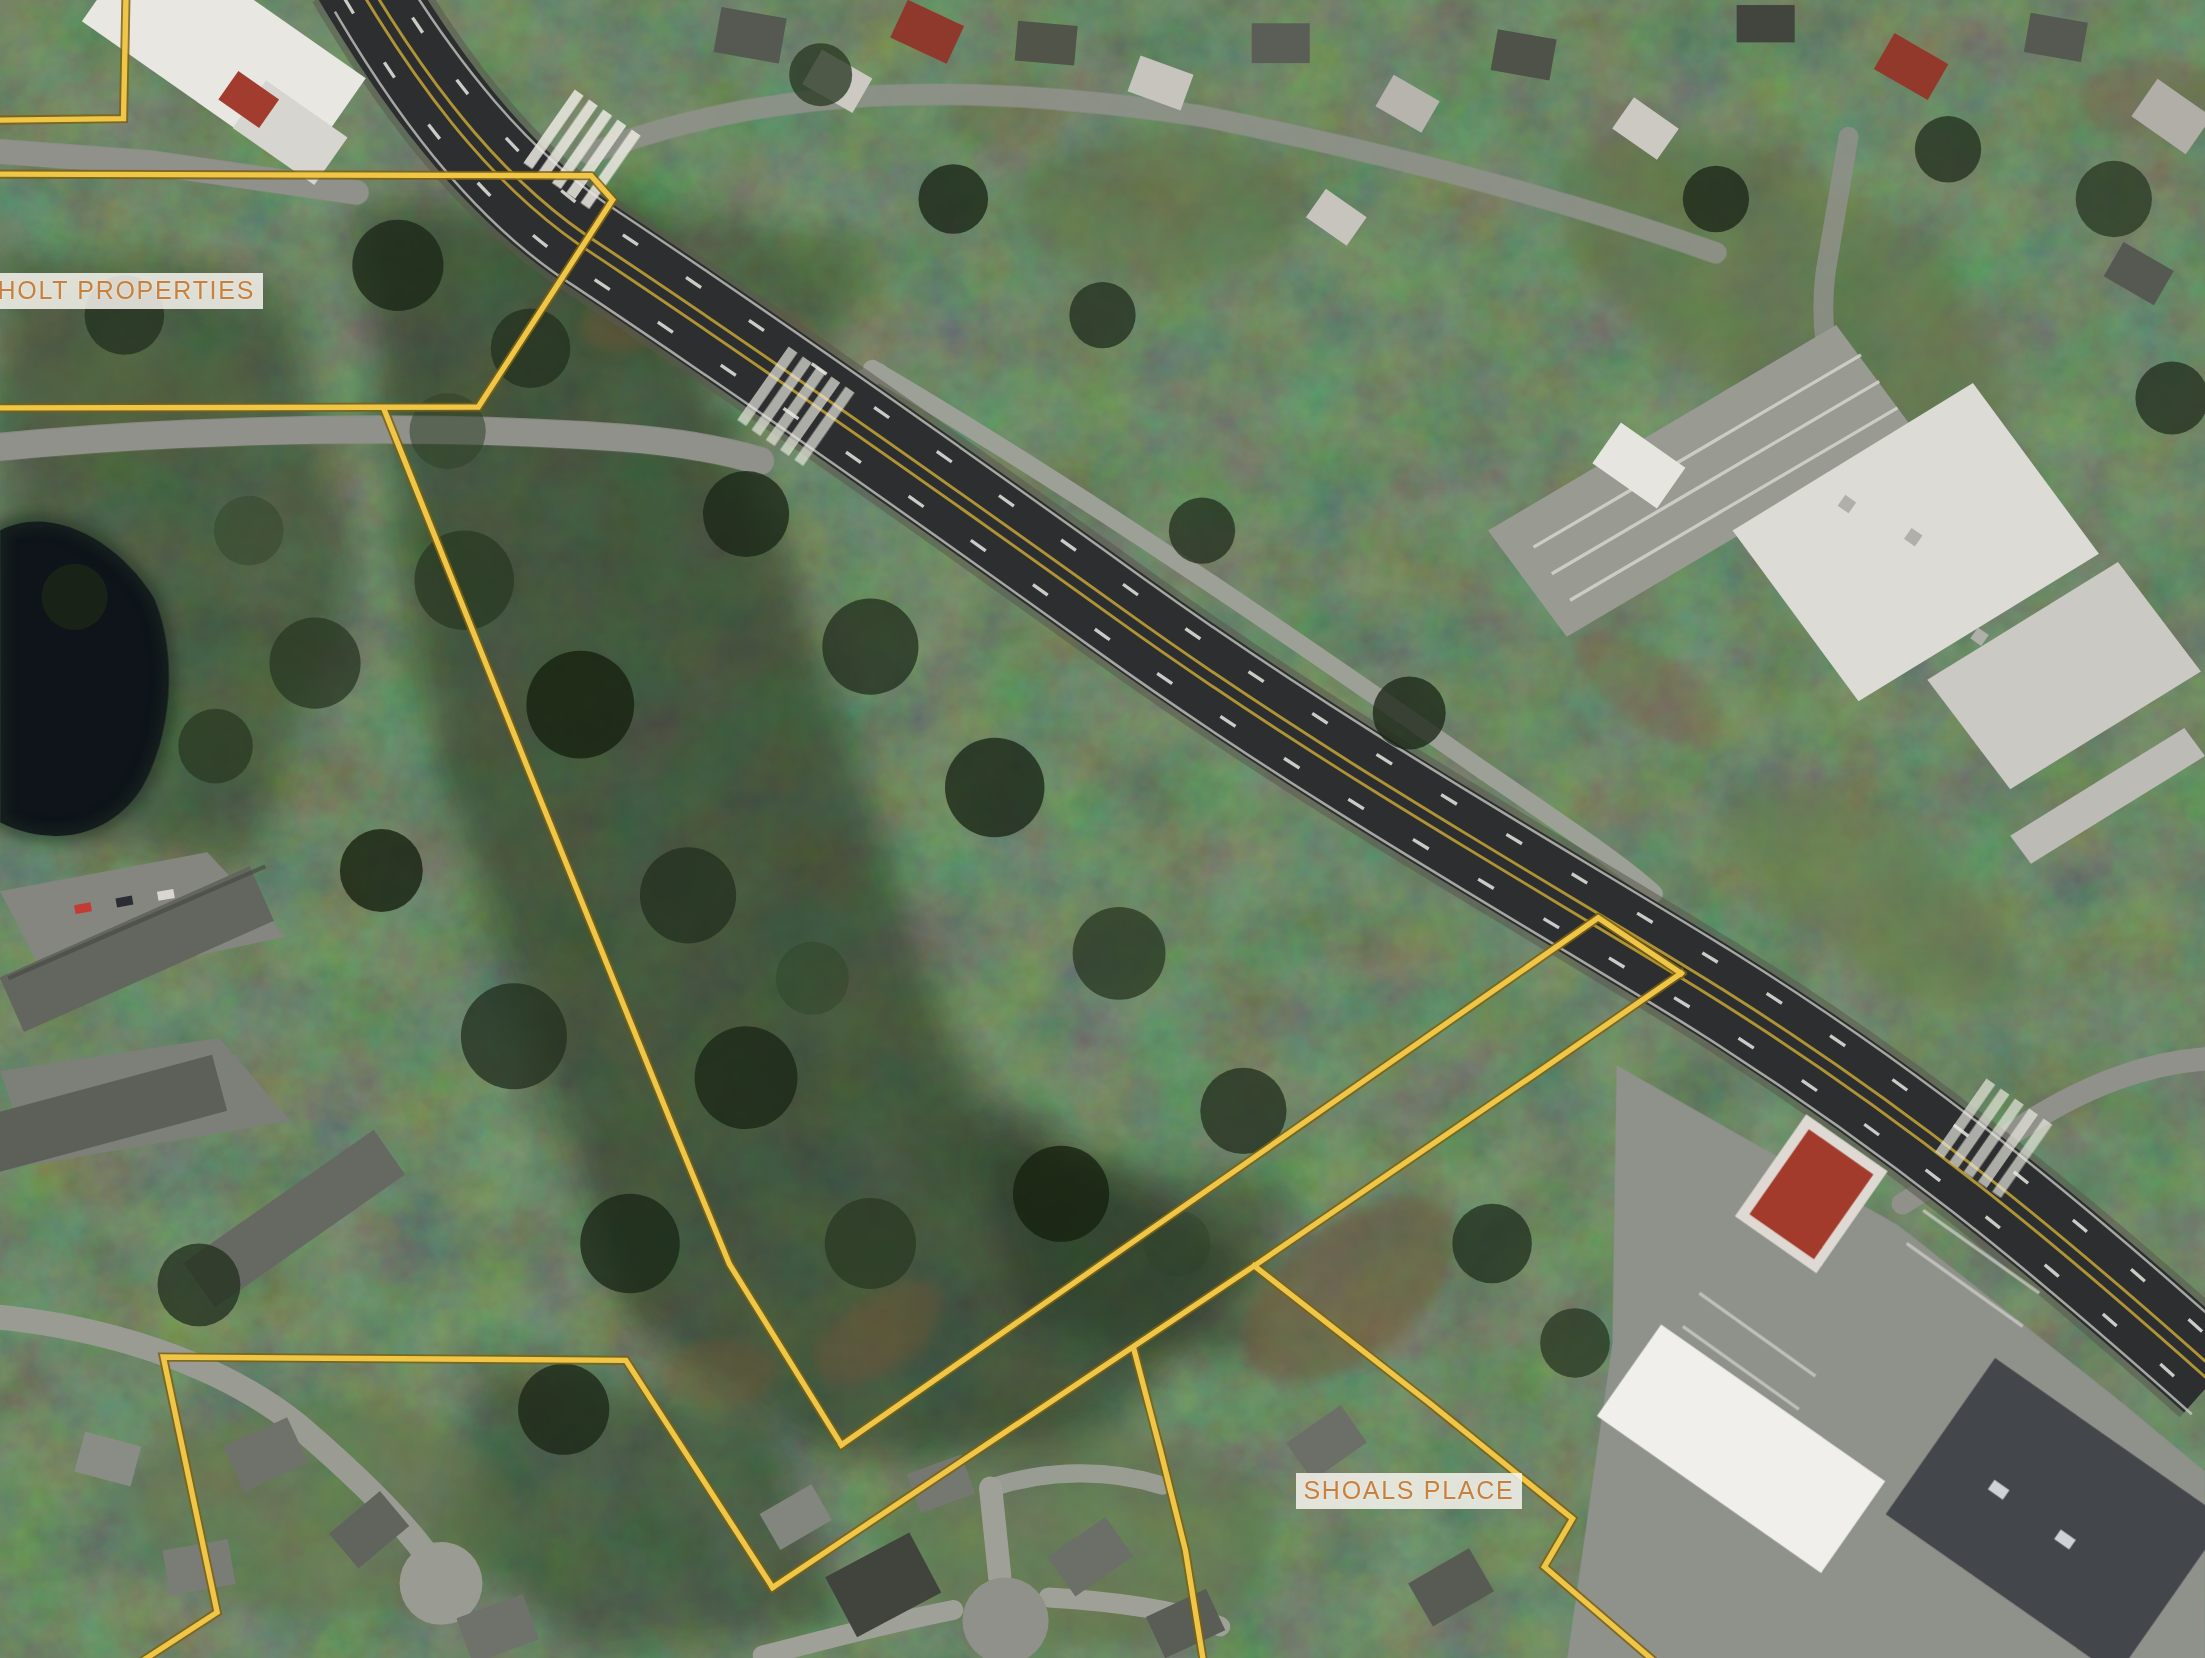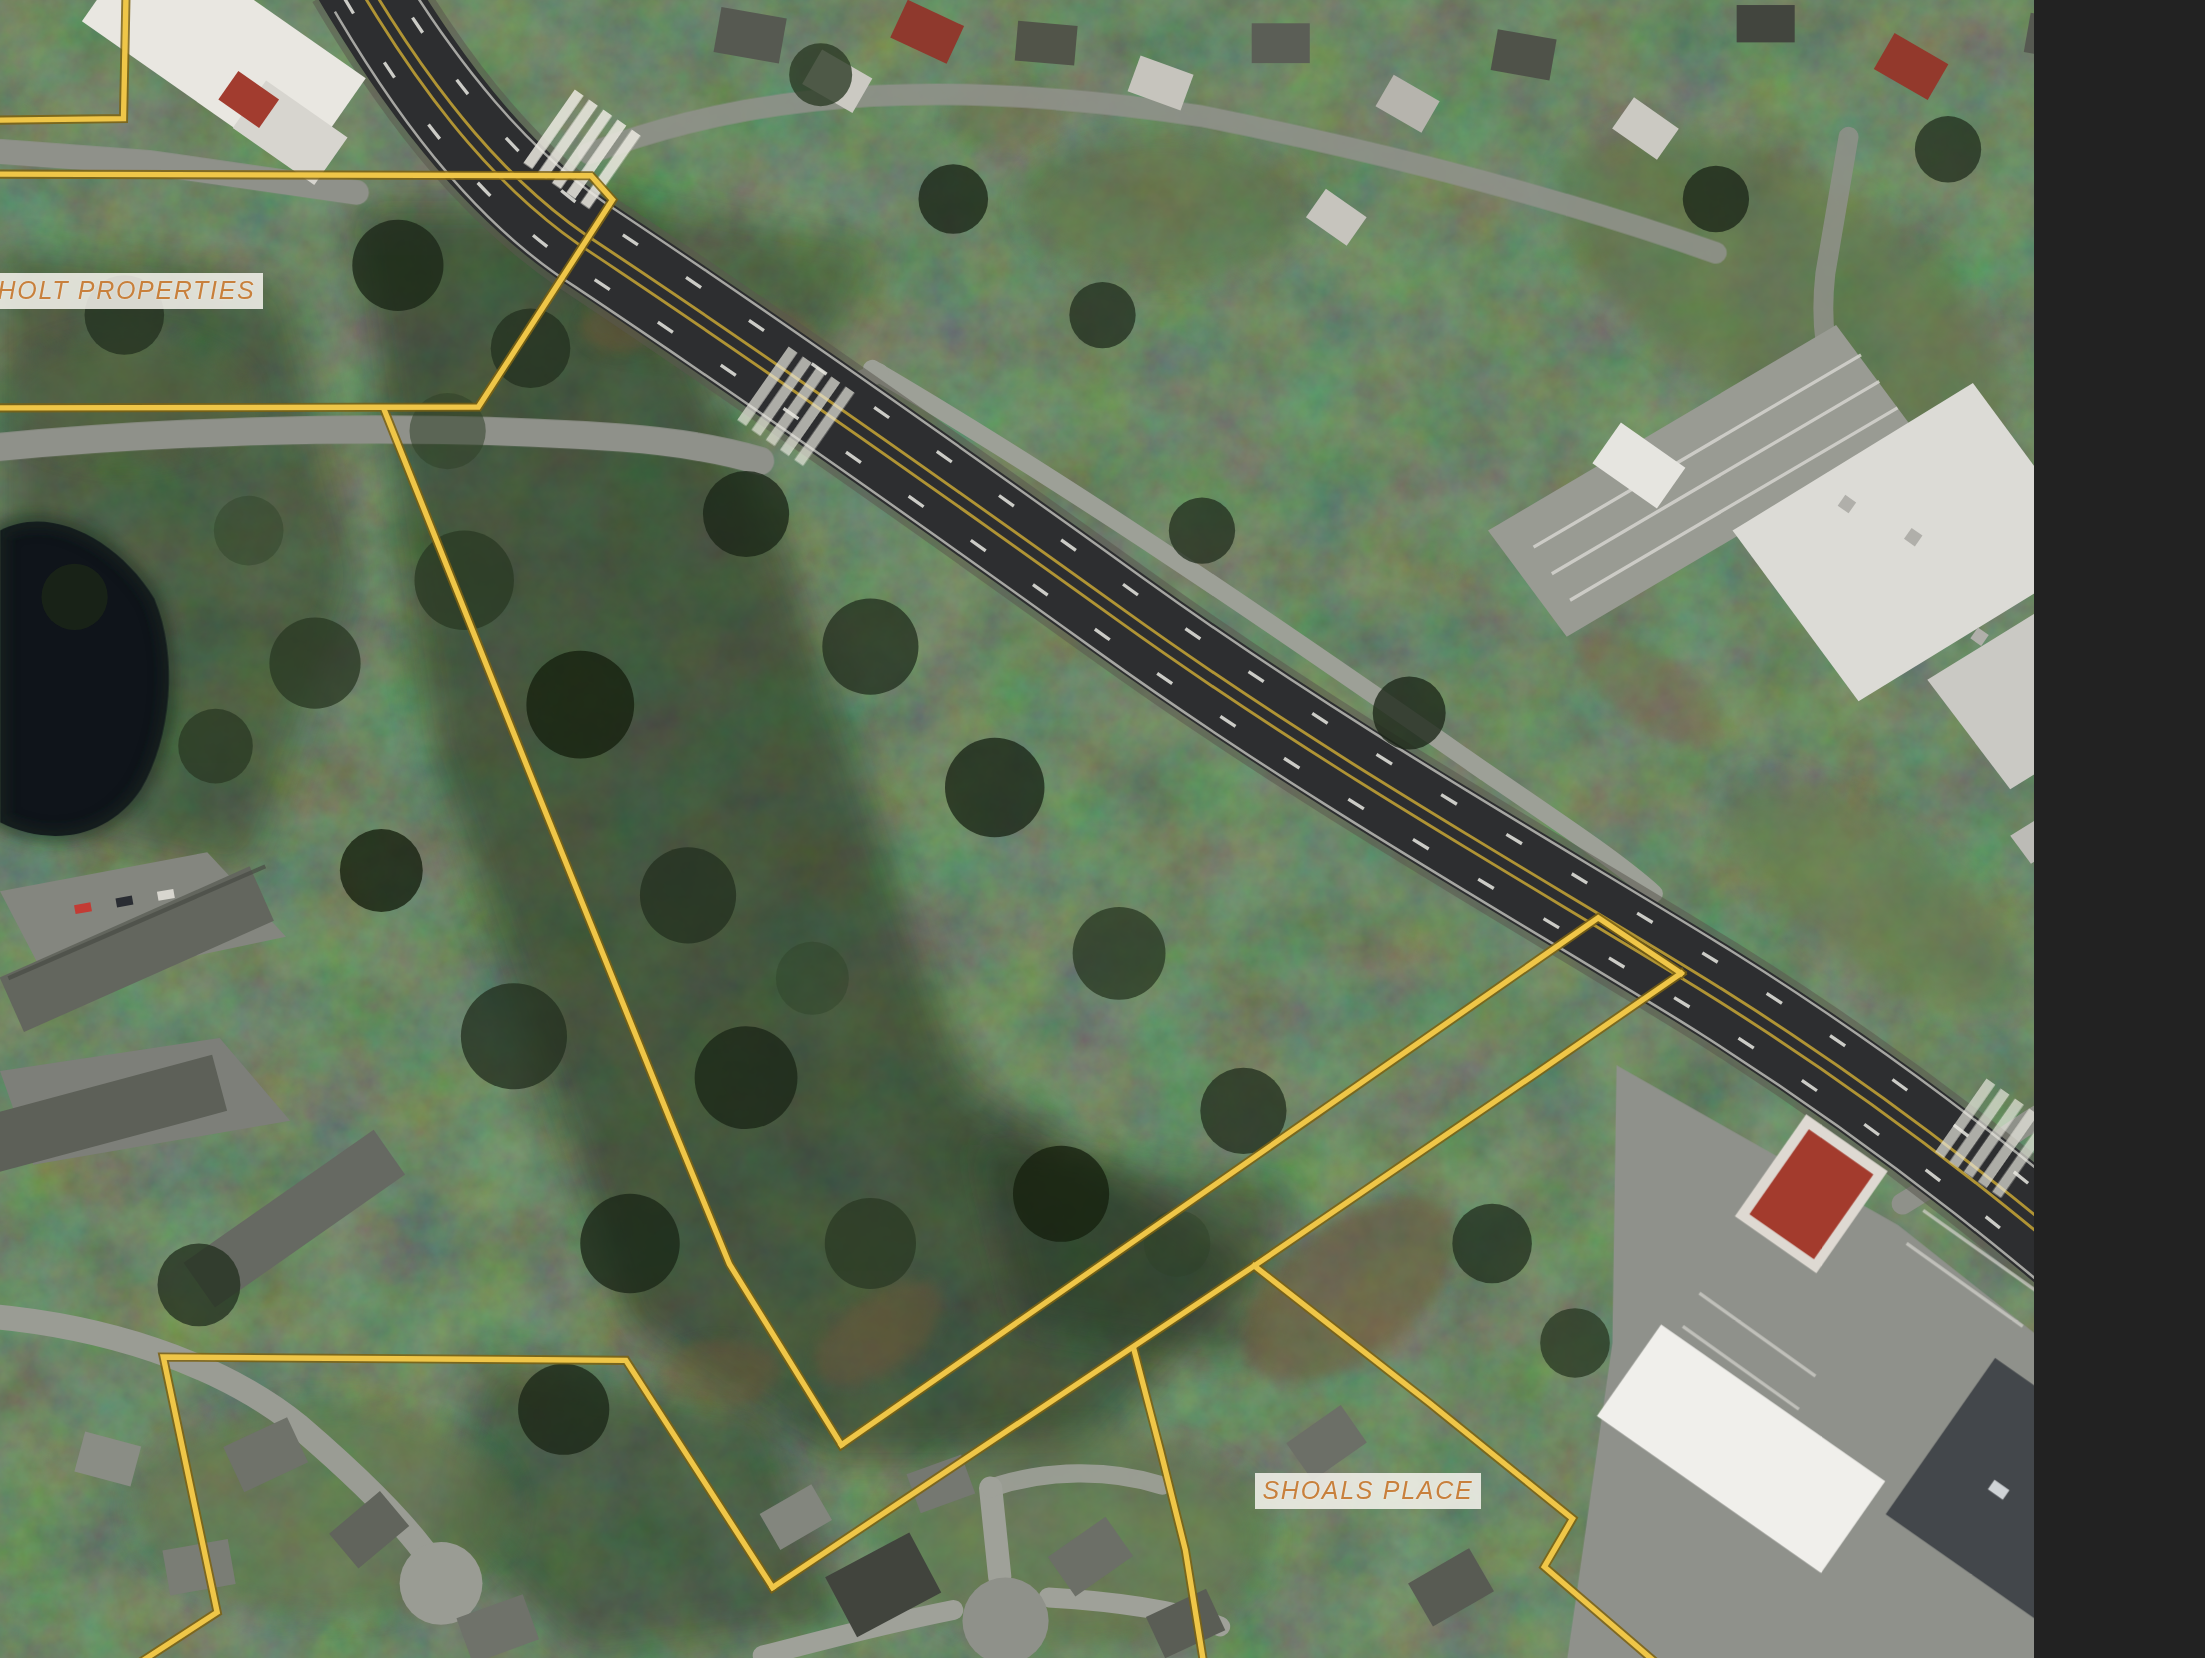--- a/index.html
+++ b/index.html
@@ -1,29 +1,29 @@
 <!DOCTYPE html>
 <html style="font-size:13.3px"><head>
 <meta charset="utf-8">
 <style>
   html,body{margin:0;padding:0;background:#222;}
-  .viewport{position:relative;width:2034px;height:1658px;overflow:hidden;background:#45523a;font-style:italic;}
+  .viewport{position:relative;width:2205px;height:1658px;overflow:hidden;background:#45523a;}
   svg{position:absolute;left:0;top:0;}
   .map-label{
     position:absolute;
     font-family:"Liberation Sans", sans-serif;
     font-size:25px;
     font-weight:400;
     letter-spacing:1.7px;
     padding:2.5px 7.5px 4.1px 7.5px;
     white-space:nowrap;
     text-shadow:0 0 1.7px rgba(255,255,255,.65);
   }
   #label-holt{left:-10px;top:273px;}
-  #label-shoals{left:1255px;top:1473px;text-align:right;}
+  #label-shoals{left:1296px;top:1473px;text-align:right;}
 </style>
 </head>
 <body>
 
 <div class="viewport">
 <svg width="2205" height="1658" viewBox="0 0 2660 2000">
   <defs>
     <filter id="noise1" x="0" y="0" width="100%" height="100%">
       <feTurbulence type="fractalNoise" baseFrequency="0.011" numOctaves="4" seed="11"></feTurbulence>
       <feColorMatrix type="matrix" values="0.28 0 0 0 0.04  0 0.38 0 0 0.10  0 0 0.22 0 0.05  0 0 0 0 1"></feColorMatrix>

